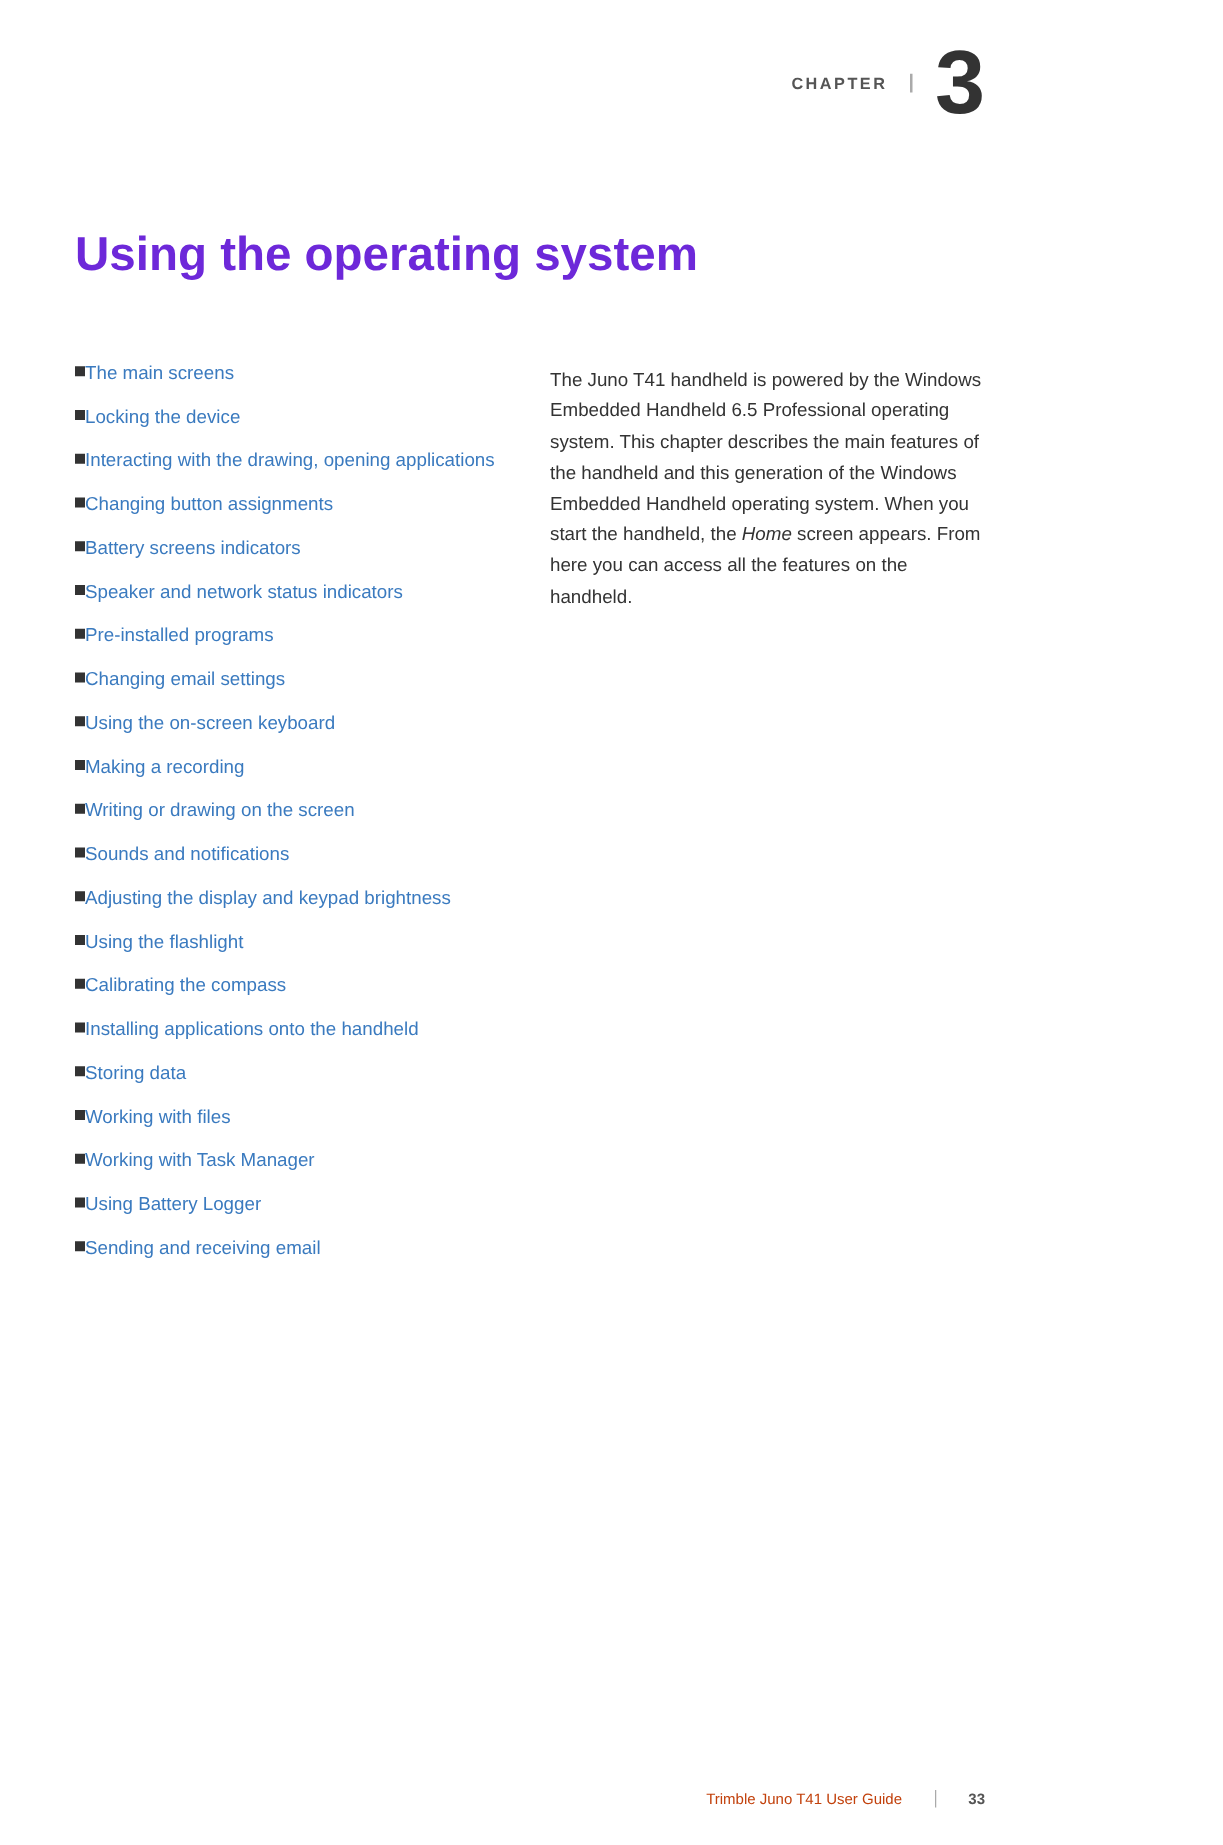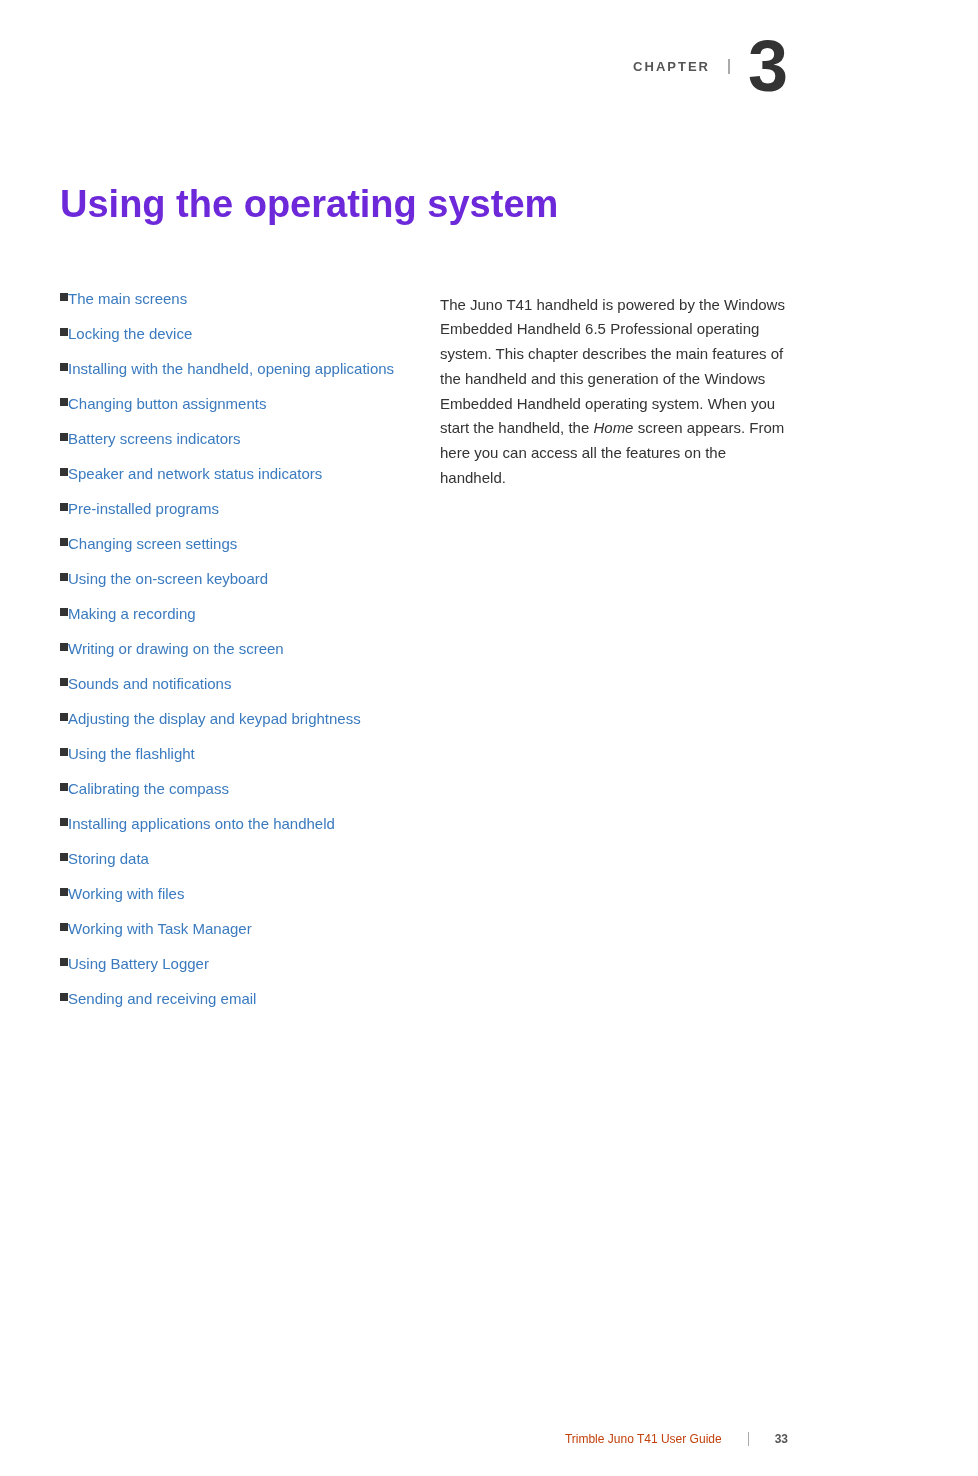--- a/index.html
+++ b/index.html
@@ -180,41 +180,41 @@
         <li>
           <span class="bullet-square"></span>
           <a class="toc-link" href="#">The main screens</a>
         </li>
         <li>
           <span class="bullet-square"></span>
           <a class="toc-link" href="#">Locking the device</a>
         </li>
         <li>
           <span class="bullet-square"></span>
-          <a class="toc-link" href="#">Installing with the handheld, opening applications</a>
+          <a class="toc-link" href="#">Interacting with the drawing, opening applications</a>
         </li>
         <li>
           <span class="bullet-square"></span>
           <a class="toc-link" href="#">Changing button assignments</a>
         </li>
         <li>
           <span class="bullet-square"></span>
           <a class="toc-link" href="#">Battery screens indicators</a>
         </li>
         <li>
           <span class="bullet-square"></span>
           <a class="toc-link" href="#">Speaker and network status indicators</a>
         </li>
         <li>
           <span class="bullet-square"></span>
           <a class="toc-link" href="#">Pre-installed programs</a>
         </li>
         <li>
           <span class="bullet-square"></span>
-          <a class="toc-link" href="#">Changing screen settings</a>
+          <a class="toc-link" href="#">Changing email settings</a>
         </li>
         <li>
           <span class="bullet-square"></span>
           <a class="toc-link" href="#">Using the on-screen keyboard</a>
         </li>
         <li>
           <span class="bullet-square"></span>
           <a class="toc-link" href="#">Making a recording</a>
         </li>
         <li>

